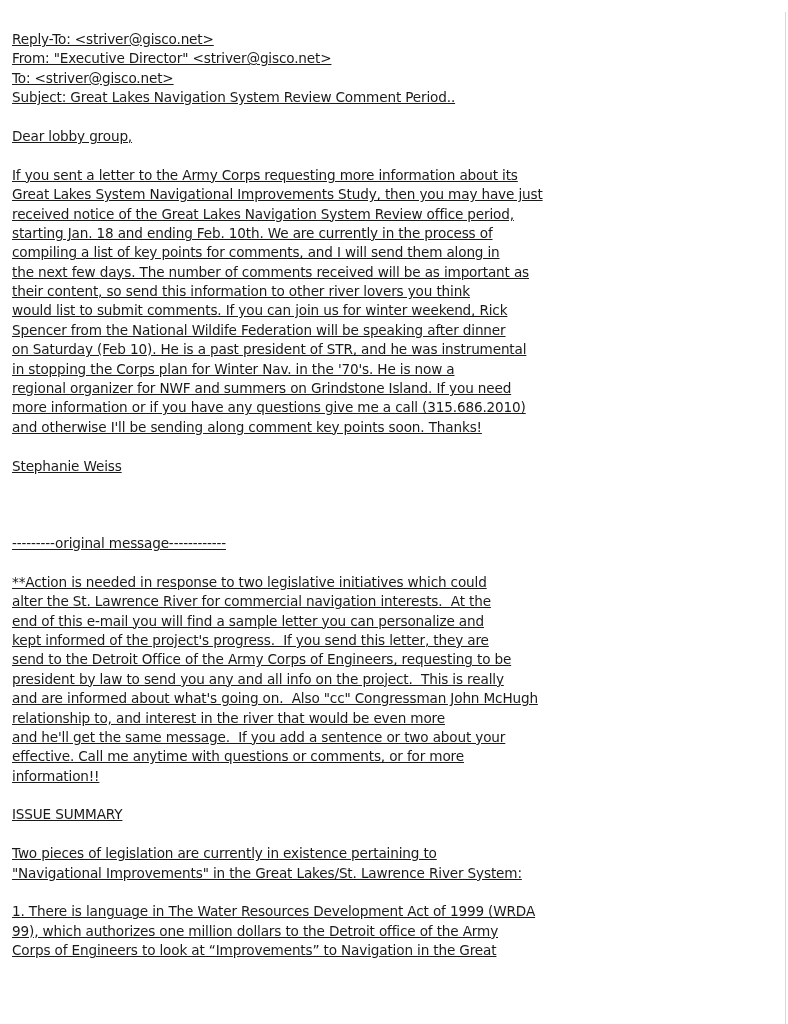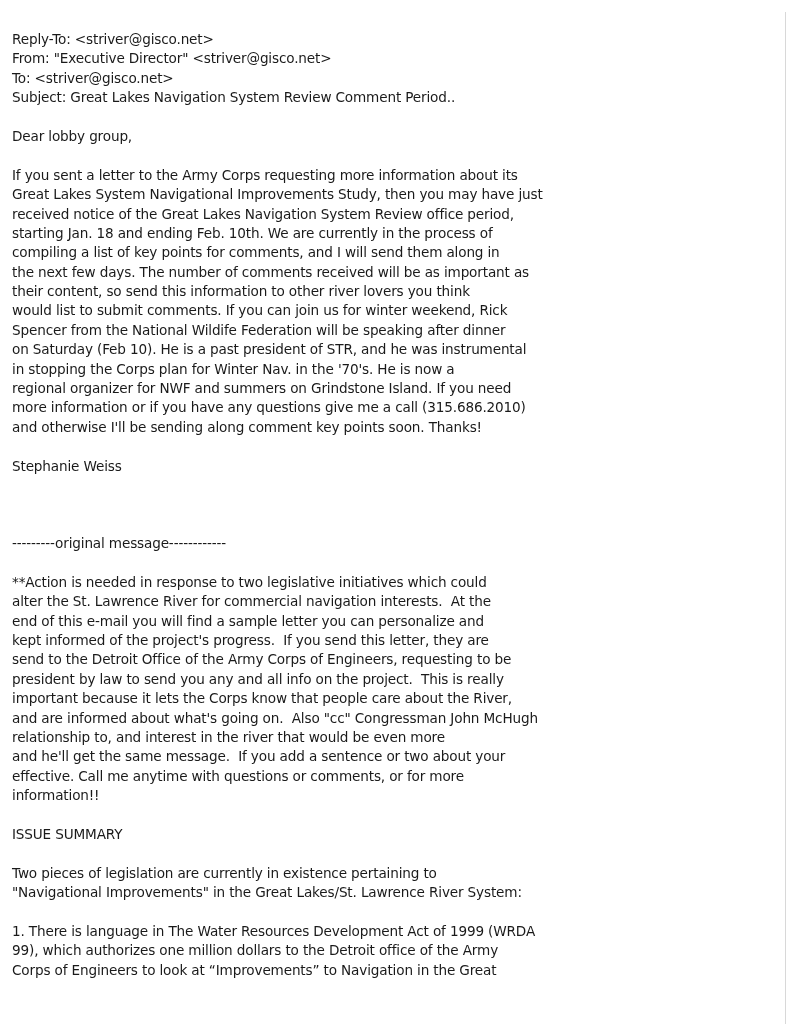--- a/index.html
+++ b/index.html
@@ -6,21 +6,21 @@
   body {
     width: 788px; height: 1024px; overflow: hidden;
     background: #ffffff; position: relative;
     font-family: "DejaVu Sans", sans-serif;
     color: #1a1a1a;
   }
   .page {
     position: absolute; left: 12px; top: 30px; width: 760px;
     font-size: 13.6px; line-height: 19.4px; letter-spacing: -0.15px;
   }
-  .line { white-space: pre; display: block; height: 19.4px; }
+  .line { white-space: pre; display: block; height: 19.4px; text-decoration: underline; }
   .gap { height: 19.4px; }
   .gap2 { height: 58px; }
   .scan-edge {
     position: absolute; left: 785px; top: 12px; width: 1px; height: 1012px;
     background: #d8d8d8;
   }
 </style>
 </head>
 <body>
 
@@ -57,21 +57,20 @@
   <div class="gap2"></div>
   <span class="line">---------original message------------</span>
   <div class="gap"></div>
   <div>
     <span class="line">**Action is needed in response to two legislative initiatives which could</span>
     <span class="line">alter the St. Lawrence River for commercial navigation interests.  At the</span>
     <span class="line">end of this e-mail you will find a sample letter you can personalize and</span>
     <span class="line">kept informed of the project's progress.  If you send this letter, they are</span>
     <span class="line">send to the Detroit Office of the Army Corps of Engineers, requesting to be</span>
     <span class="line">president by law to send you any and all info on the project.  This is really</span>
-    <span class="line">important because it lets the Corps know that people care about the River,</span>
     <span class="line">and are informed about what's going on.  Also "cc" Congressman John McHugh</span>
     <span class="line">relationship to, and interest in the river that would be even more</span>
     <span class="line">and he'll get the same message.  If you add a sentence or two about your</span>
     <span class="line">effective. Call me anytime with questions or comments, or for more</span>
     <span class="line">information!!</span>
   </div>
   <div class="gap"></div>
   <span class="line">ISSUE SUMMARY</span>
   <div class="gap"></div>
   <div>

